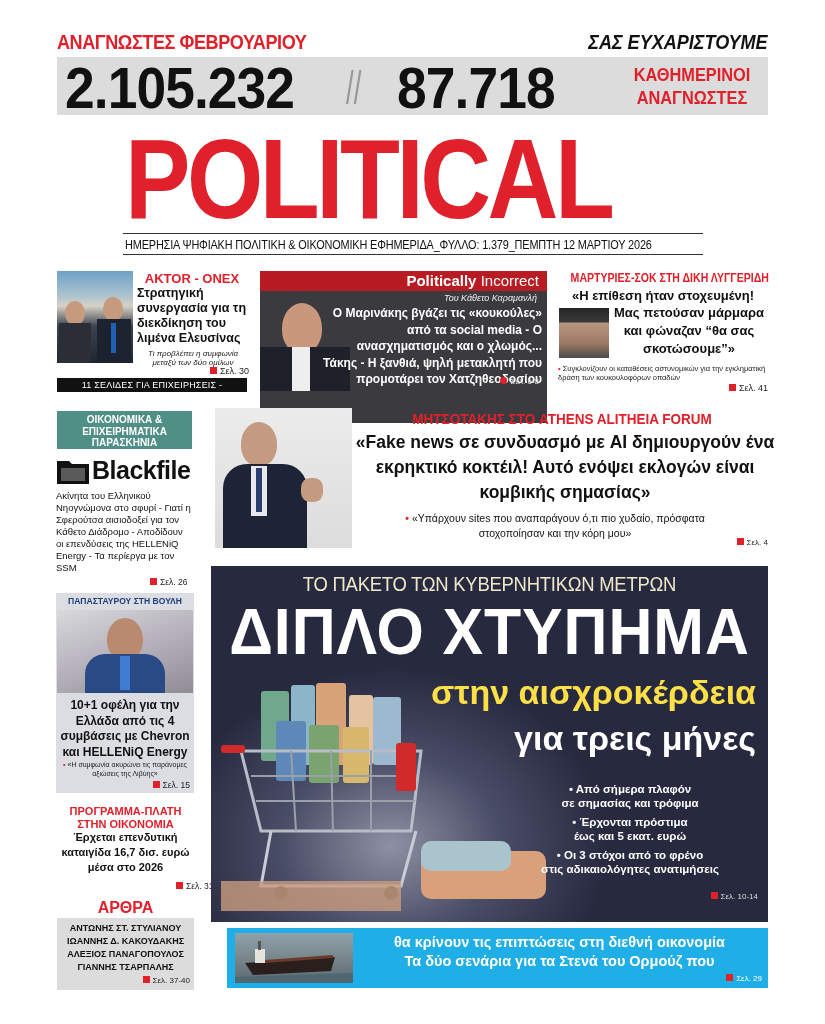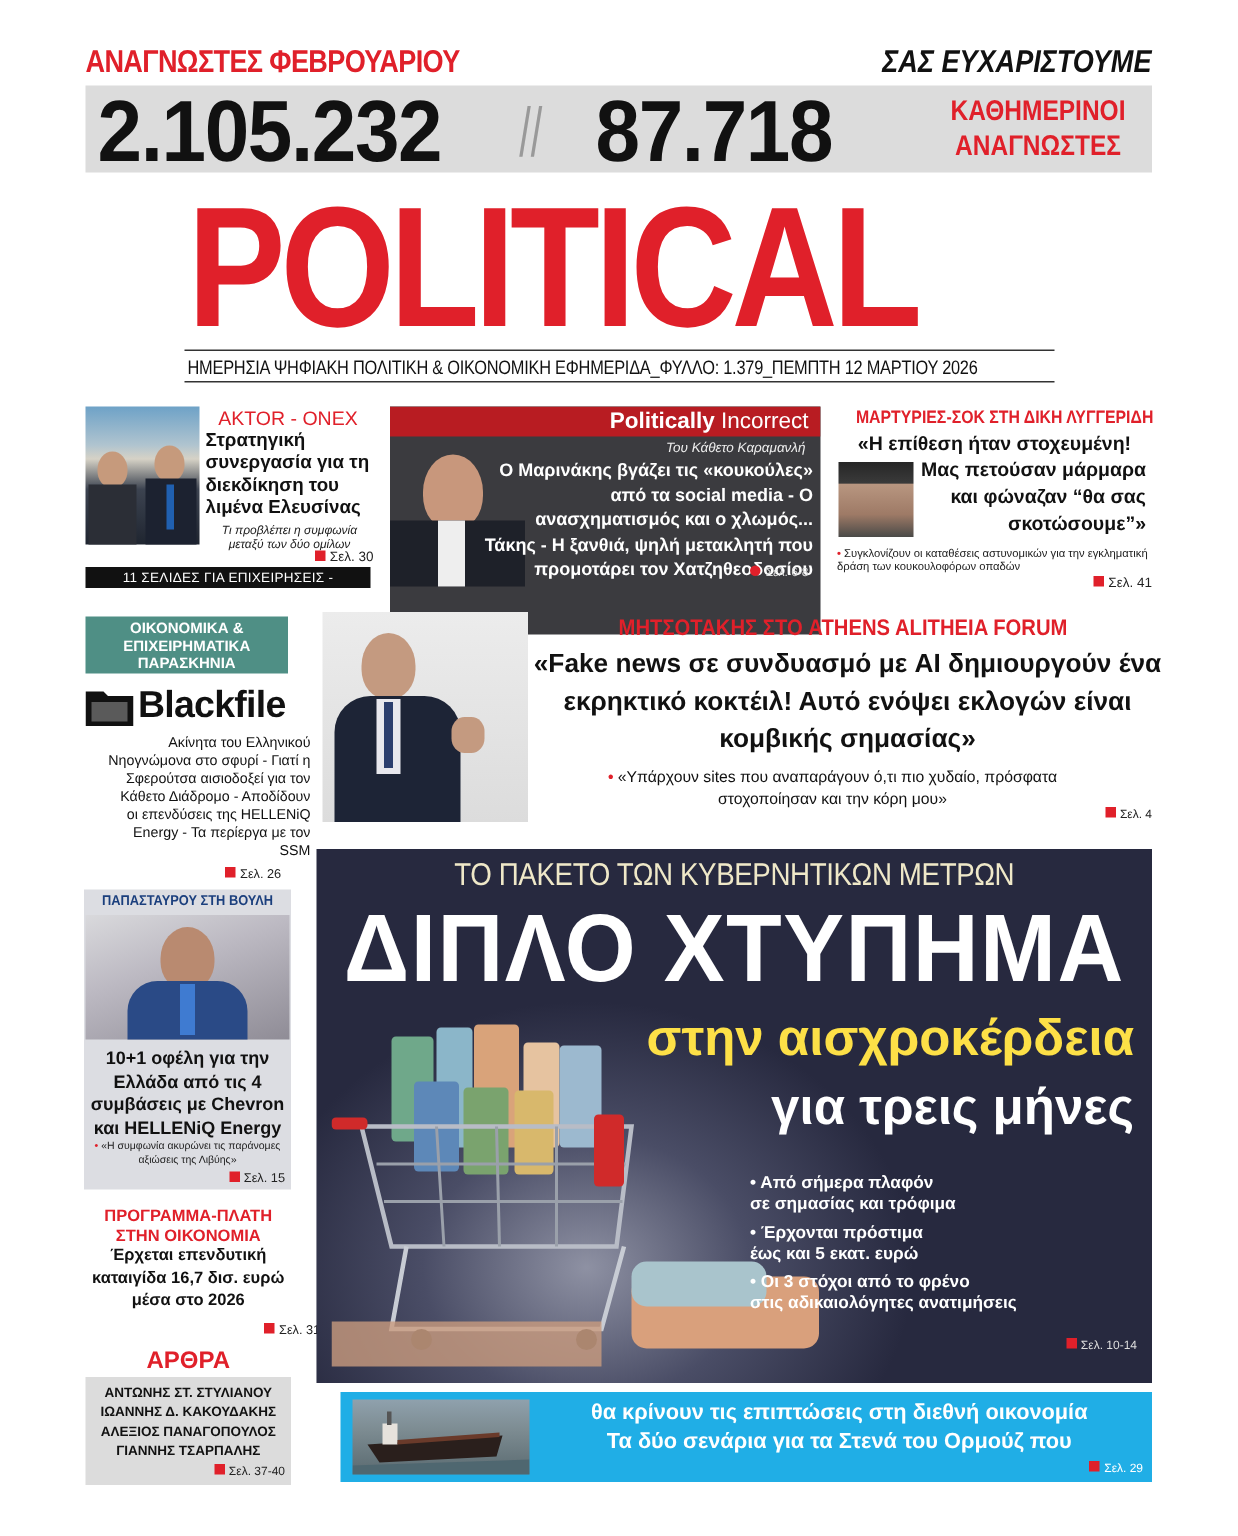--- a/index.html
+++ b/index.html
@@ -20,51 +20,51 @@
   
   #masthead { left: 125px; top: 124px; width: 580px; font-size: 114px; font-weight: bold; color: #e0202a; letter-spacing: -4px; line-height: 110px; transform: scaleX(0.86); transform-origin: left top; white-space: nowrap; }
   #rule-top { left: 123px; top: 233px; width: 580px; height: 1px; background: #333; }
   #subtitle { left: 125px; top: 237px; font-size: 13px; color: #111; white-space: nowrap; transform: scaleX(0.84); transform-origin: left top; letter-spacing: -0.2px; }
   #rule-bottom { left: 123px; top: 254px; width: 580px; height: 1px; background: #333; }
 
   
   #card-aktor { left: 57px; top: 271px; width: 190px; height: 95px; }
   #aktor-photo { left: 0; top: 0; width: 76px; height: 92px; background: linear-gradient(180deg, #6ea2c7 0%, #b0c4cf 28%, #d6d2c6 38%, #3c4350 60%, #1f2530 100%); }
   .face { position: absolute; border-radius: 50% 50% 45% 45%; background: #c69a7c; }
-  #aktor-kicker { left: 80px; top: 0; width: 110px; text-align: center; font-size: 13px; font-weight: normal; color: #e0202a; }
+  #aktor-kicker { left: 80px; top: 0; width: 110px; text-align: center; font-size: 13px; font-weight: bold; color: #e0202a; }
   #aktor-title { left: 80px; top: 15px; width: 112px; font-size: 12.5px; font-weight: bold; line-height: 15px; color: #111; }
   #aktor-sub { left: 80px; top: 78px; width: 112px; text-align: center; font-size: 8px; line-height: 9px; color: #222; font-style: italic; }
   #aktor-page { right: -2px; top: 95px; font-size: 9px; color: #222; }
   #aktor-bar { left: 57px; top: 378px; width: 190px; height: 14px; background: #111; color: #fff; font-size: 9px; text-align: center; line-height: 14px; letter-spacing: 0.2px; }
 
   
   #card-pi { left: 260px; top: 271px; width: 287px; height: 152px; background: #3b3b3f; overflow: hidden; }
   #pi-band { left: 0; top: 0; width: 287px; height: 20px; background: #b81c22; }
   #pi-brand { right: 8px; top: 1px; font-size: 15px; color: #fff; white-space: nowrap; }
   #pi-brand b { font-weight: bold; }
   #pi-author { right: 10px; top: 22px; font-size: 9px; font-style: italic; color: #eee; }
   #pi-photo { left: 0; top: 14px; width: 90px; height: 106px; }
   #pi-text { left: 60px; top: 34px; width: 222px; text-align: right; font-size: 12px; font-weight: bold; line-height: 16.5px; color: #fff; }
   #pi-page { right: 8px; top: 106px; font-size: 8px; color: #ddd; }
 
   
   #card-lyg { left: 558px; top: 271px; width: 210px; height: 125px; }
   #lyg-kicker { left: 0; top: 0; width: 210px; text-align: center; font-size: 12px; font-weight: bold; color: #e0202a; white-space: nowrap; transform: scaleX(0.88); transform-origin: center top; }
   #lyg-quote1 { left: 0; top: 17px; width: 210px; text-align: center; font-size: 13px; font-weight: bold; color: #111; white-space: nowrap; }
   #lyg-photo { left: 1px; top: 37px; width: 50px; height: 50px; background: linear-gradient(180deg, #262626 0%, #3a3a3a 28%, #b89680 30%, #9e7a66 70%, #4a4a48 100%); }
-  #lyg-quote2 { left: 56px; top: 33px; width: 150px; text-align: right; font-size: 13px; font-weight: bold; line-height: 18px; color: #111; }
+  #lyg-quote2 { left: 56px; top: 33px; width: 150px; text-align: center; font-size: 13px; font-weight: bold; line-height: 18px; color: #111; }
   #lyg-sub { left: 0; top: 93px; width: 210px; font-size: 7.5px; line-height: 9px; color: #222; }
   #lyg-page { right: 0; top: 112px; font-size: 9px; color: #222; }
 
   
   #oik-box { left: 57px; top: 411px; width: 135px; height: 38px; background: #4f8f85; color: #fff; font-size: 10px; font-weight: bold; text-align: center; line-height: 11.5px; padding-top: 3px; }
   #blackfile-logo { left: 57px; top: 456px; width: 140px; height: 30px; }
   #bf-folder { left: 0; top: 2px; width: 32px; height: 26px; }
   #bf-word { left: 35px; top: 0px; font-size: 25px; font-weight: bold; color: #111; letter-spacing: -0.5px; }
-  #bf-text { left: 72px; top: 490px; width: 135px; text-align: right; font-size: 9.5px; line-height: 12px; color: #111; }
+  #bf-text { left: 56px; top: 490px; width: 135px; text-align: left; font-size: 9.5px; line-height: 12px; color: #111; }
   #bf-page { left: 150px; top: 577px; font-size: 8.5px; color: #222; }
 
   #pap-box { left: 56px; top: 593px; width: 138px; height: 200px; background: #dcdde2; }
   #pap-kicker { left: 0; top: 2px; width: 138px; text-align: center; font-size: 9.5px; font-weight: bold; color: #1b3f7d; white-space: nowrap; transform: scaleX(0.9); transform-origin: center top; }
   #pap-photo { left: 1px; top: 17px; width: 136px; height: 83px; background: linear-gradient(160deg, #d9d9dc 0%, #bcb9c2 40%, #8f8c96 100%); overflow: hidden; }
   #pap-title { left: 0; top: 105px; width: 138px; text-align: center; font-size: 12px; font-weight: bold; line-height: 15.5px; color: #111; }
   #pap-sub { left: 2px; top: 168px; width: 134px; text-align: center; font-size: 7px; line-height: 8.5px; color: #222; }
   #pap-page { right: 4px; top: 187px; font-size: 8.5px; color: #222; }
 
   #prog-kicker { left: 57px; top: 805px; width: 137px; text-align: center; font-size: 11px; font-weight: bold; color: #e0202a; line-height: 12.5px; }
@@ -82,21 +82,21 @@
   #mits-sub { left: 380px; top: 511px; width: 350px; text-align: center; font-size: 10.5px; line-height: 15px; color: #111; }
   #mits-page { right: 57px; top: 538px; font-size: 8px; color: #222; }
 
   
   #lead { left: 211px; top: 566px; width: 557px; height: 356px; background: #27293f; overflow: hidden; }
   #lead-glow { left: 0; top: 100px; width: 400px; height: 256px; background: radial-gradient(ellipse at 45% 70%, #8e91a3 0%, #4a4d66 35%, rgba(39,41,63,0) 70%); }
   #lead-kicker { left: 0; top: 6px; width: 557px; text-align: center; font-size: 21px; color: #efe8c8; white-space: nowrap; letter-spacing: -0.3px; transform: scaleX(0.88); transform-origin: center top; }
   #lead-title { left: 0; top: 34px; width: 557px; text-align: center; font-size: 64px; font-weight: bold; color: #fff; letter-spacing: 1px; white-space: nowrap; line-height: 64px; transform: scaleX(0.95); transform-origin: center top; }
   #lead-sub1 { right: 12px; top: 106px; font-size: 34px; font-weight: bold; color: #fde047; white-space: nowrap; line-height: 40px; }
   #lead-sub2 { right: 12px; top: 152px; font-size: 34px; font-weight: bold; color: #fff; white-space: nowrap; line-height: 40px; }
-  #lead-bullets { right: 8px; top: 216px; width: 260px; text-align: left; font-size: 11.5px; font-weight: bold; color: #fff; line-height: 14px; }
+  #lead-bullets { right: 8px; top: 216px; width: 260px; text-align: center; font-size: 11.5px; font-weight: bold; color: #fff; line-height: 14px; }
   #lead-bullets .b { margin-bottom: 5px; }
   #lead-page { right: 10px; top: 326px; font-size: 8px; color: #ddd; padding-left: 40px; }
 
   
   #cart { left: 10px; top: 115px; width: 330px; height: 240px; }
 
   
   #hormuz { left: 227px; top: 928px; width: 541px; height: 60px; background: #20aee6; }
   #hormuz-photo { left: 8px; top: 5px; width: 118px; height: 50px; background: linear-gradient(180deg, #8fa1ad 0%, #7d8c92 40%, #5a6a70 100%); overflow: hidden; }
   #hormuz-title { left: 130px; top: 5px; width: 405px; text-align: center; font-size: 14.5px; font-weight: bold; color: #fff; line-height: 19px; }

